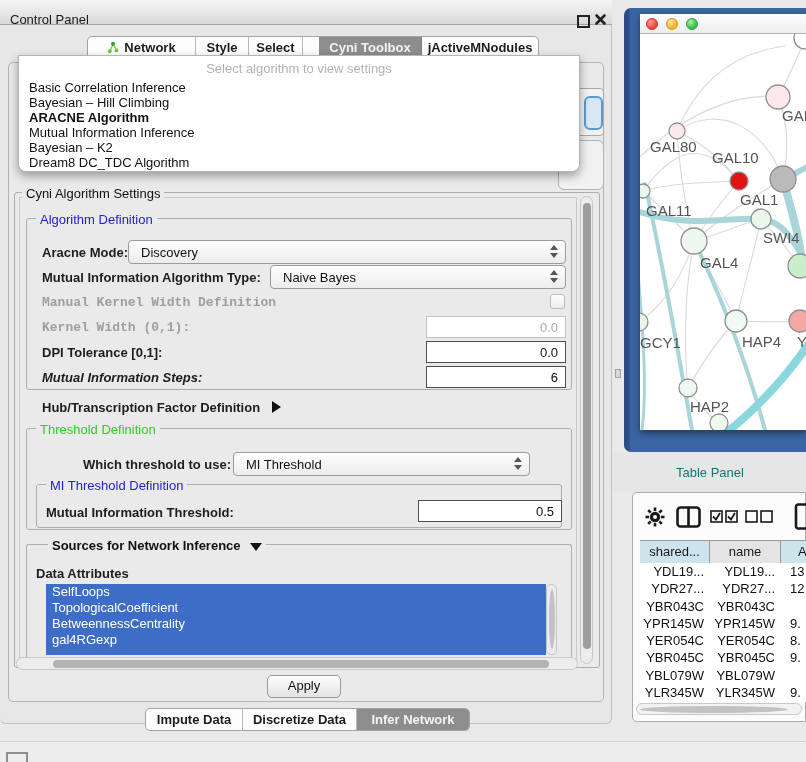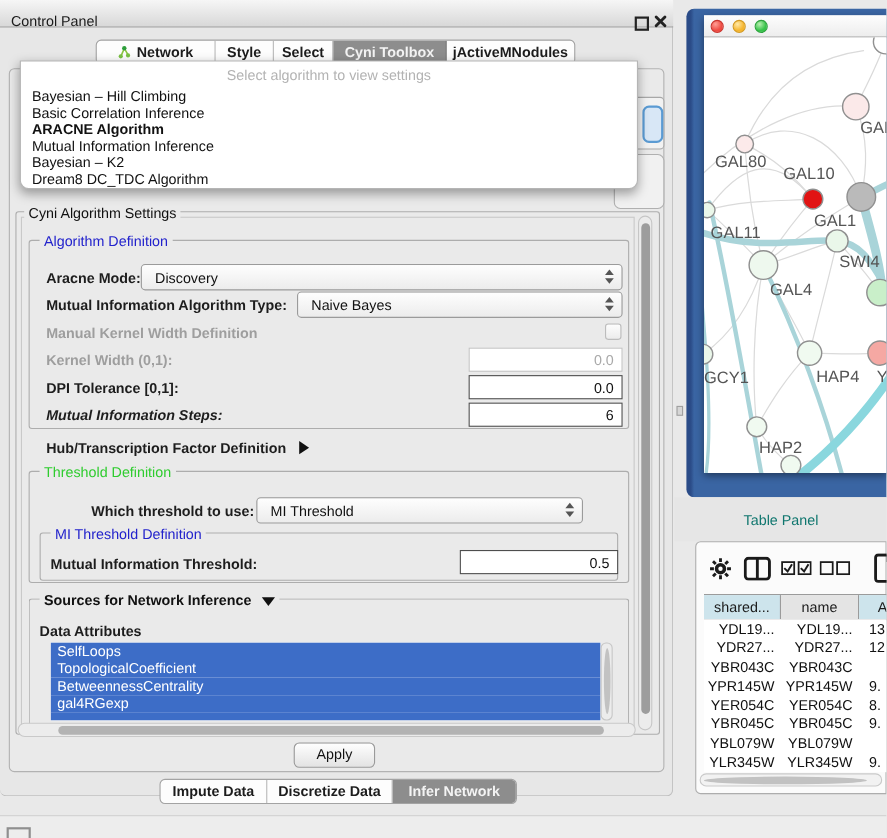--- a/index.html
+++ b/index.html
@@ -41,21 +41,21 @@
             border:1px solid #b5b5b5;border-radius:0 0 8px 8px;z-index:50;
             box-shadow:0 4px 10px rgba(0,0,0,.35);box-sizing:border-box;}
   .dd-hint{height:24px;line-height:26px;text-align:center;color:#b3b3b3;font-size:13px;}
   .dd-item{height:15px;line-height:15px;font-size:13px;color:#111;padding-left:10px;white-space:nowrap;}
   .dd-item.bold{font-weight:bold;}
 
   
   .gbox{border:1px solid #adadad;border-radius:3px;box-sizing:border-box;}
   .gleg{font-size:13px;background:#eaeaea;padding:0 4px;white-space:nowrap;z-index:3;}
   .lbl{font-size:13px;font-weight:bold;color:#1d1d1d;white-space:nowrap;}
-  .lbl.dis{color:#9e9e9e;}
+  .lbl.dis{color:#9e9e9e;font-family:Liberation Mono, monospace;}
 
   .combo{height:24px;background:linear-gradient(#fefefe,#ececec);border:1px solid #9b9b9b;
          border-radius:4px;box-sizing:border-box;font-size:13px;color:#111;
          display:flex;align-items:center;padding-left:12px;}
   .stepper{position:absolute;right:7px;top:4px;display:flex;flex-direction:column;gap:3px;align-items:center;}
   .tri-up{width:0;height:0;border-left:4px solid transparent;border-right:4px solid transparent;border-bottom:5px solid #555;}
   .tri-down{width:0;height:0;border-left:4px solid transparent;border-right:4px solid transparent;border-top:5px solid #555;}
 
   .field{height:22px;background:#fff;border:1px solid #4d4d4d;font-size:13px;color:#111;
          text-align:right;padding:0 7px;line-height:22px;box-sizing:border-box;}
@@ -141,37 +141,37 @@
           </svg>
         </span>
         <span>Network</span>
       </div>
       <div class="seg" style="width: 53px;">
         <span>Style</span>
       </div>
       <div class="seg" style="width: 54px;">
         <span>Select</span>
       </div>
-      <div class="seg sel" style="width: 103px;">
+      <div class="seg sel" style="width: 103px; margin-left: 16px;">
         <span>Cyni Toolbox</span>
       </div>
       <div class="seg" style="width: 116px;">
         <span>jActiveMNodules</span>
       </div>
     </div>
 
   <div class="abs cp-content"></div>
   <div class="abs fragA"></div>
   <div class="abs fragA-pill"></div>
   <div class="abs fragB"></div>
 
   <div class="abs dropdown" id="dropdown">
       <div class="dd-hint">Select algorithm to view settings</div>
+      <div class="dd-item">Basic Correlation Inference</div>
       <div class="dd-item">Bayesian – Hill Climbing</div>
-      <div class="dd-item">Basic Correlation Inference</div>
       <div class="dd-item bold">ARACNE Algorithm</div>
       <div class="dd-item">Mutual Information Inference</div>
       <div class="dd-item">Bayesian – K2</div>
       <div class="dd-item">Dream8 DC_TDC Algorithm</div>
     </div>
 
   <div class="abs gbox" style="left:14px;top:192px;width:586px;height:476px;"></div>
   <div class="abs gleg" style="left:22px;top:186px;color:#111;">Cyni Algorithm Settings</div>
   <div class="abs" style="left:19px;top:197px;width:558px;height:466px;border:1px solid #c9c9c9;box-sizing:border-box;"></div>
 
@@ -228,21 +228,21 @@
         <span class="tri-down"></span>
       </span>
   </div>
 
   <div class="abs gbox" style="left:36px;top:484px;width:526px;height:44px;"></div>
   <div class="abs gleg" style="left: 46px; top: 478px; color: rgb(34, 34, 204);" id="mithr-title">MI Threshold Definition</div>
   <div class="abs lbl" style="left:46px;top:505px;">Mutual Information Threshold:</div>
   <div class="abs field" style="left:418px;top:500px;width:144px;">0.5</div>
 
   <div class="abs gbox" style="left:26px;top:544px;width:546px;height:116px;border-bottom:none;"></div>
-  <div class="abs gleg" style="left:36px;top:538px;font-weight:bold;color:#111;">
+  <div class="abs gleg" style="left:48px;top:538px;font-weight:bold;color:#111;">
     <span>Sources for Network Inference</span>
     <span class="tri-dn-big" style="margin-left:6px;position:relative;top:1px;"></span>
   </div>
   <div class="abs lbl" style="left:36px;top:566px;">Data Attributes</div>
   <div class="abs attr-list" style="left:46px;top:584px;width:500px;height:71px;" id="attr-list">
       <div class="attr-item" style="background: rgb(61, 109, 199);">SelfLoops</div>
       <div class="attr-item" style="background: rgb(61, 109, 199);">TopologicalCoefficient</div>
       <div class="attr-item" style="background: rgb(61, 109, 199);">BetweennessCentrality</div>
       <div class="attr-item" style="background: rgb(61, 109, 199);">gal4RGexp</div>
       <div class="attr-item" style="background: rgb(61, 109, 199); height: 7px;"></div>

